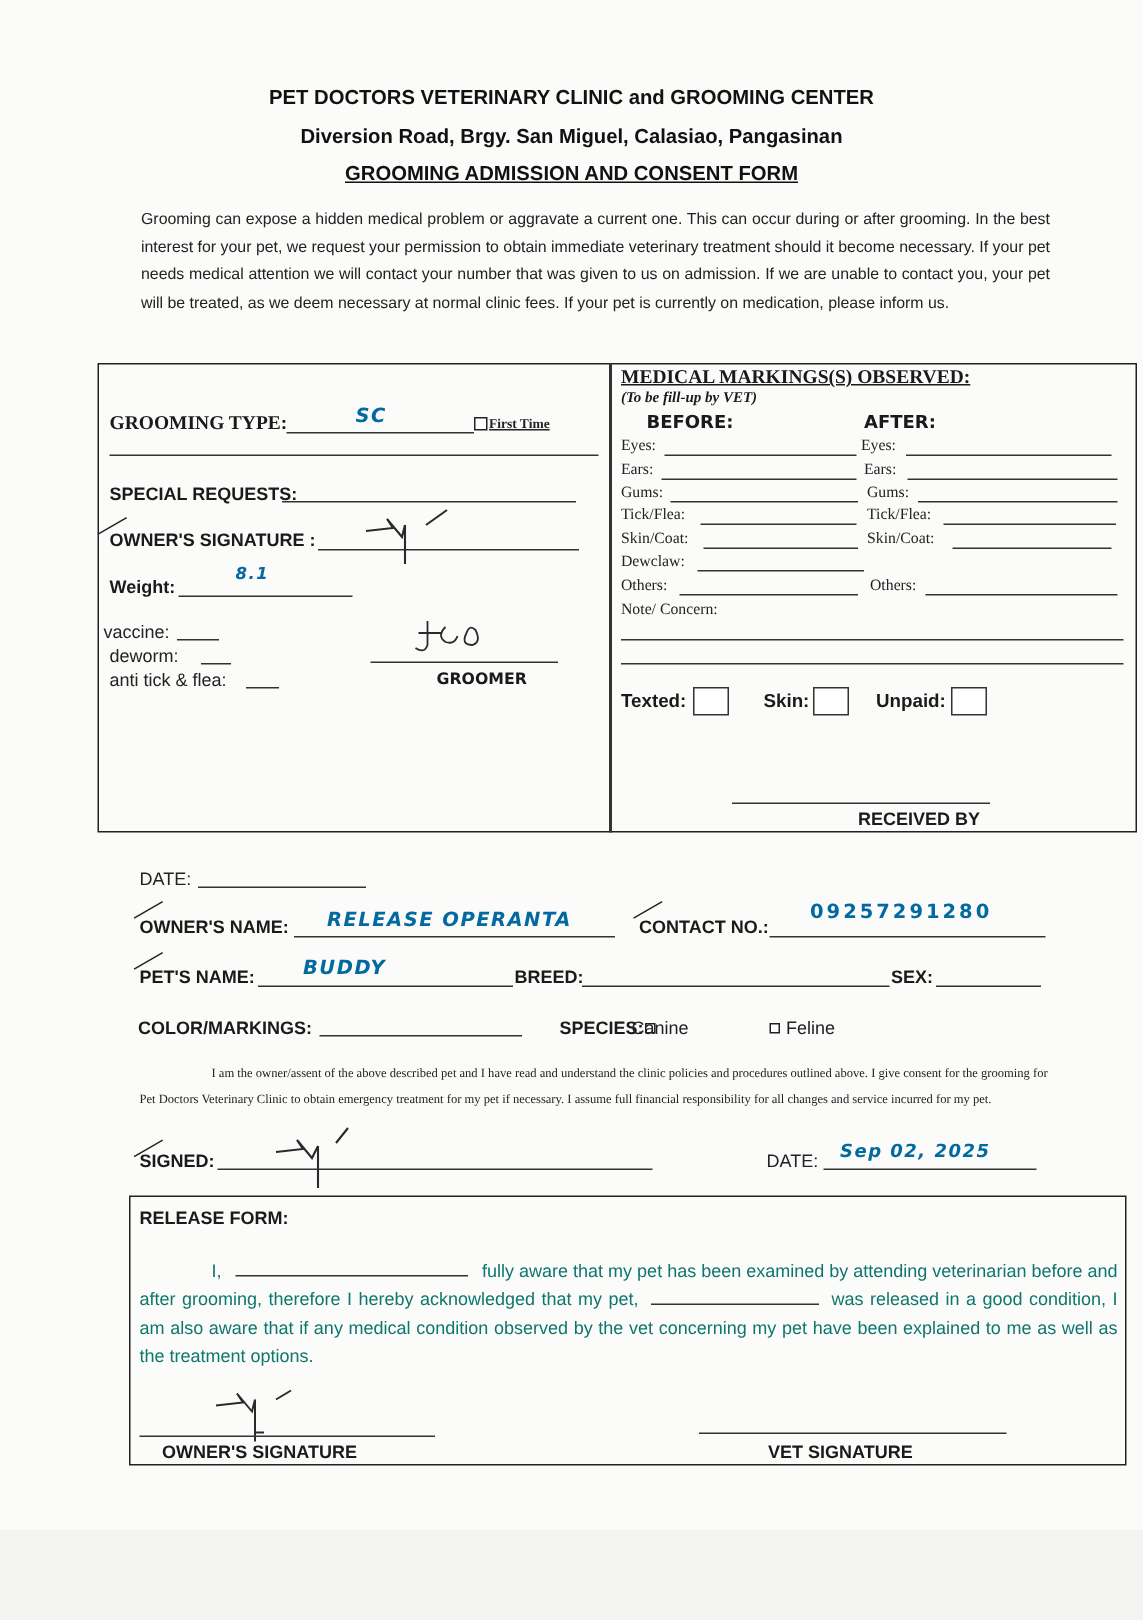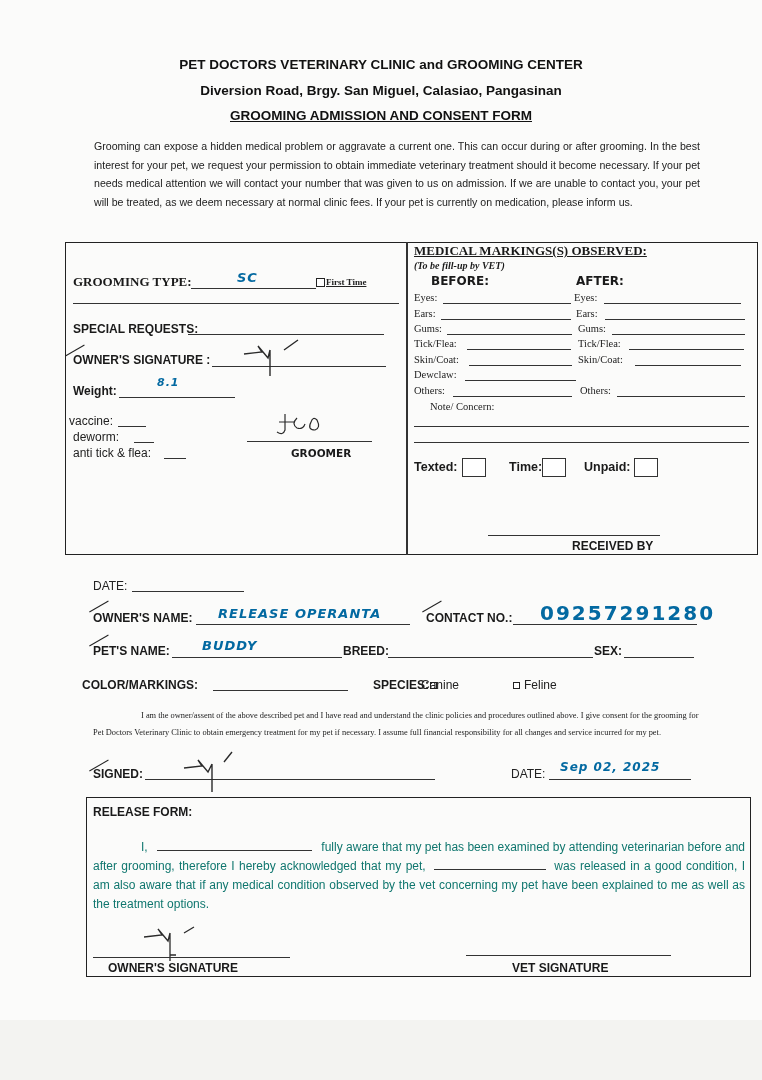--- a/index.html
+++ b/index.html
@@ -116,58 +116,58 @@
 <div class="line" style="left:605px; top:319px; width:140px;"></div>
 <div class="med-row" style="left:578px; top:323px;">Gums:</div>
 <div class="line" style="left:612px; top:334px; width:133px;"></div>
 <div class="med-row" style="left:578px; top:338px;">Tick/Flea:</div>
 <div class="line" style="left:629px; top:349px; width:115px;"></div>
 <div class="med-row" style="left:578px; top:354px;">Skin/Coat:</div>
 <div class="line" style="left:635px; top:365px; width:106px;"></div>
 <div class="med-row" style="left:580px; top:385px;">Others:</div>
 <div class="line" style="left:617px; top:396px; width:128px;"></div>
 
-<div class="med-row" style="left:414px; top:401px;margin-left:16px;">Note/ Concern:</div>
+<div class="med-row" style="left:414px; top:401px;">Note/ Concern:</div>
 <div class="line" style="left:414px; top:426px; width:335px;"></div>
 <div class="line" style="left:414px; top:442px; width:335px;"></div>
 
 <div class="lbl" style="left:414px; top:460px; font-size:12.5px;">Texted:</div>
 <div class="cb" style="left:462px; top:458px;"></div>
-<div class="lbl" style="left:509px; top:460px; font-size:12.5px;">Time:</div>
+<div class="lbl" style="left:509px; top:460px; font-size:12.5px;">Skin:</div>
 <div class="cb" style="left:542px; top:458px;"></div>
 <div class="lbl" style="left:584px; top:460px; font-size:12.5px;">Unpaid:</div>
 <div class="cb" style="left:634px; top:458px;"></div>
 
 <div class="line" style="left:488px; top:535px; width:172px;"></div>
 <div class="lbl" style="left:536px; top:539px;margin-left:36px;">RECEIVED BY</div>
 
 <div class="txt" style="left:93px; top:579px;">DATE:</div>
 <div class="line" style="left:132px; top:591px; width:112px;"></div>
 
 <div class="check" style="left:88px; top:606px;"></div>
 <div class="lbl" style="left:93px; top:611px;">OWNER'S NAME:</div>
 <div class="line" style="left:196px; top:624px; width:214px;"></div>
 <div class="hw" style="left:218px; top:606px;">RELEASE OPERANTA</div>
 
 <div class="check" style="left:421px; top:606px;"></div>
 <div class="lbl" style="left:426px; top:611px;">CONTACT NO.:</div>
 <div class="line" style="left:513px; top:624px; width:184px;"></div>
-<div class="hw" style="left:540px; top:601px; font-size:20px; font-style:normal; letter-spacing:2px;">09257291280</div>
+<div class="hw" style="left:540px; top:601px; font-size:13px; font-style:normal; letter-spacing:2px;">09257291280</div>
 
 <div class="check" style="left:88px; top:640px;"></div>
 <div class="lbl" style="left:93px; top:644px;">PET'S NAME:</div>
 <div class="line" style="left:172px; top:657px; width:170px;"></div>
 <div class="hw" style="left:202px; top:638px;">BUDDY</div>
 
 <div class="lbl" style="left:343px; top:644px;">BREED:</div>
 <div class="line" style="left:388px; top:657px; width:205px;"></div>
 <div class="lbl" style="left:594px; top:644px;">SEX:</div>
 <div class="line" style="left:624px; top:657px; width:70px;"></div>
 
-<div class="lbl" style="left:82px; top:678px;">COLOR/MARKINGS:</div>
+<div class="lbl" style="left:92px; top:678px;">COLOR/MARKINGS:</div>
 <div class="line" style="left:213px; top:690px; width:135px;"></div>
 <div class="lbl" style="left:373px; top:678px;">SPECIES:</div>
 <div class="small-cb" style="left:430px; top:682px; width:7px; height:7px;"></div>
 <div class="txt" style="left:421px; top:678px;">Canine</div>
 <div class="small-cb" style="left:513px; top:682px; width:7px; height:7px;"></div>
 <div class="txt" style="left:524px; top:678px;">Feline</div>
 
 <div class="consent" style="text-indent:48px;font-family:Liberation Serif, serif;">I am the owner/assent of the above described pet and I have read and understand the clinic policies and procedures outlined above. I give consent for the grooming for Pet Doctors Veterinary Clinic to obtain emergency treatment for my pet if necessary. I assume full financial responsibility for all changes and service incurred for my pet.</div>
 
 <div class="check" style="left:88px; top:765px;"></div>

